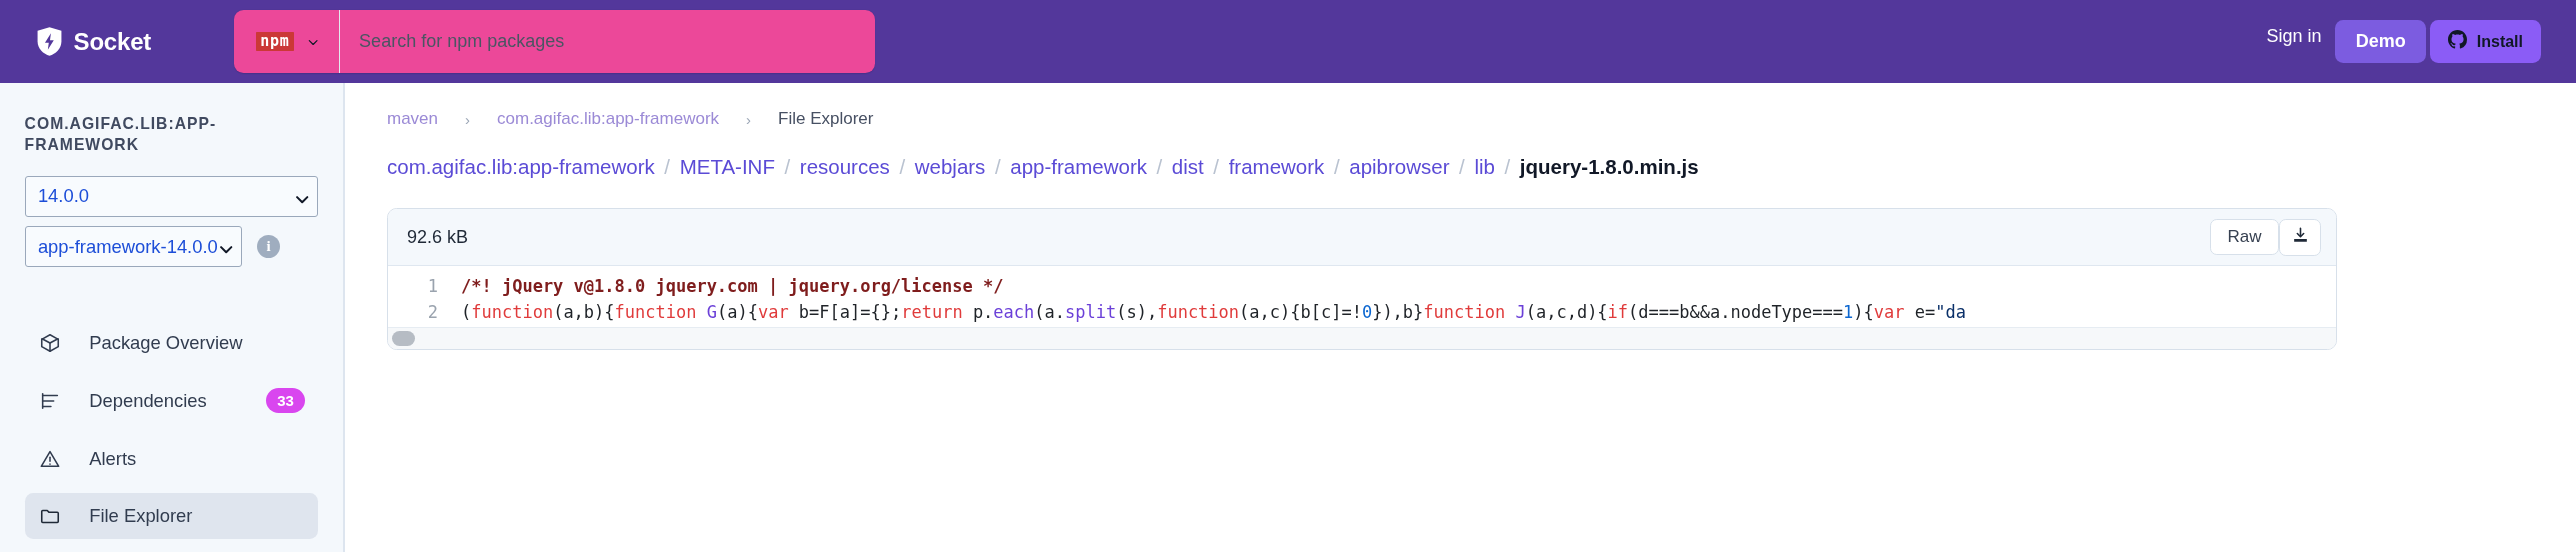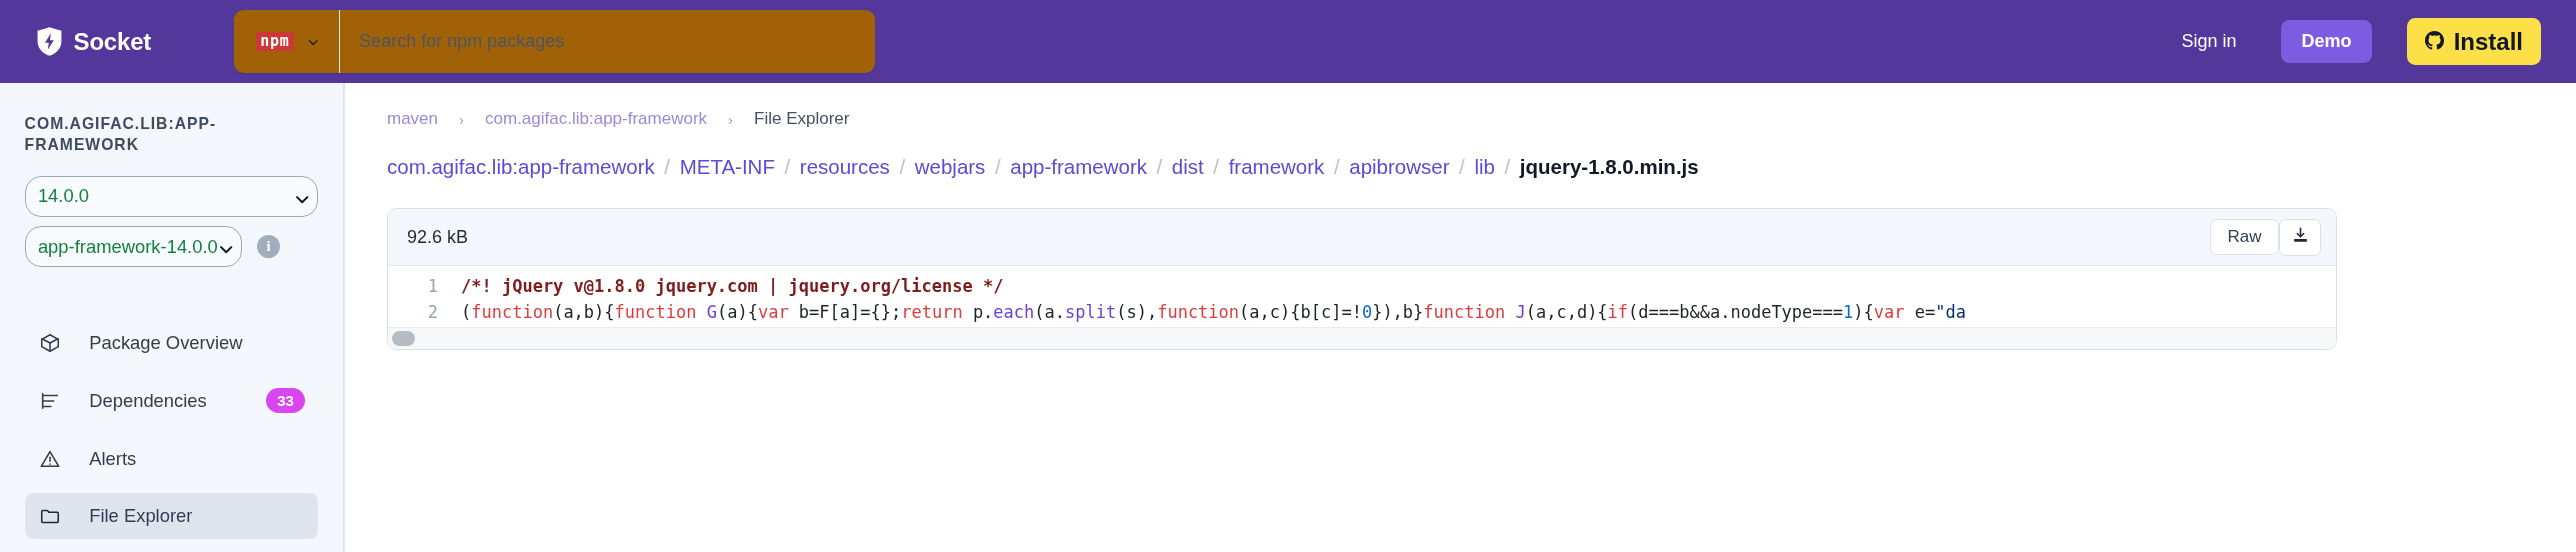--- a/index.html
+++ b/index.html
@@ -29,21 +29,21 @@
   .nav-item{
     color:#ffffff; font-size:18px; padding:6.8px 18px;
     display:flex; align-items:center; gap:8.2px; cursor:pointer; white-space:nowrap;
   }
   .caret{ display:inline-block; width:11px; height:11px; }
   .caret svg{ display:block; }
 
   .search-wrap{
     margin-left:46px;
     width:641px; height:63px;
-    background:#a16207;
+    background:#ec4899;
     border-radius:9.6px;
     display:flex; align-items:center;
     overflow:hidden;
     box-shadow:0 0.7px 1.4px rgba(0,0,0,.12);
   }
   .search-eco{
     width:106px; height:100%;
     display:flex; align-items:center; justify-content:center; gap:12.3px;
     border-right:1.4px solid #e3e8ef;
     cursor:pointer;
@@ -54,51 +54,51 @@
     font-family:"DejaVu Sans Mono", monospace;
     border-radius:0.7px;
   }
   .search-input{
     flex:1; border:none; outline:none; height:100%;
     font-size:18px; color:#111827; padding:0 19px;
     font-family:"Liberation Sans", sans-serif; background:transparent;
   }
   .search-input::placeholder{ color:#4b5563; }
 
-  .topbar-right{ margin-left:auto; display:flex; align-items:center; gap:35px; }
+  .topbar-right{ margin-left:auto; display:flex; gap:4px; }
   .signin{ color:#fff; font-size:18px; cursor:pointer; padding:5.5px 9.6px; }
   .btn-demo{
     background:#7c5ce0; color:#fff; font-size:18px; font-weight:700;
     border:none; border-radius:8.2px; padding:11px 20.5px; cursor:pointer;
     font-family:"Liberation Sans", sans-serif;
   }
   .btn-install{
-    background:#fde047; color:#111827; font-size:24px; font-weight:700;
+    background:#8b5cf6; color:#111827; font-size:16px; font-weight:700;
     border:none; border-radius:8.2px; padding:9.6px 18px; cursor:pointer;
     display:flex; align-items:center; gap:9.6px;
     font-family:"Liberation Sans", sans-serif;
   }
 
   
   .page{ display:flex; height:469px; }
 
   .sidebar{
     width:345px; min-width:345px;
     background:#f4f8fc;
     border-right:2px solid #dde5ef;
     padding:30px 24.6px 0 24.6px;
   }
   .pkg-title{
     font-size:15.7px; font-weight:700; letter-spacing:1px;
     color:#404a60; line-height:1.35; text-transform:uppercase;
     margin-bottom:20.5px;
   }
   .select{
-    height:41px; border:1.4px solid #9aa8bb; border-radius:16px;
-    background:#f8fbfe; color:#15803d; font-size:18.4px;
+    height:41px; border:1.4px solid #9aa8bb; border-radius:3px;
+    background:#f8fbfe; color:#1d4ed8; font-size:18.4px;
     display:flex; align-items:center; padding:0 12.3px;
     cursor:pointer; margin-bottom:9.6px;
   }
   .select.full{ width:100%; justify-content:space-between; }
   .select-row{ display:flex; align-items:center; gap:15px; }
   .select.inline{ display:inline-flex; gap:0; margin-bottom:0; }
   .info-dot{
     width:23px;height:23px;border-radius:50%;background:#9fadbf;color:#fff;
     display:flex;align-items:center;justify-content:center;
     font-size:15px;font-weight:700;font-family:"Liberation Serif", serif;
@@ -114,21 +114,21 @@
   .nav-row.active{ background:#dfe5ee; }
   .nav-row .label{ flex:1; }
   .badge{
     background:#d946ef; color:#fff; font-size:15px; font-weight:600;
     border-radius:682px; padding:3.4px 11px; line-height:1.2;
   }
   .ico{ width:23px; height:23px; display:flex; align-items:center; justify-content:center; }
 
   
   .main{ flex:1; padding:26px 35px 0 42px; min-width:0; }
-  .crumbs{ display:flex; align-items:center; gap:21px; font-size:17px; margin-bottom:26px; }
+  .crumbs{ display:flex; align-items:center; gap:27px; font-size:17px; margin-bottom:26px; }
   .crumbs a{ color:#9b8ad6; text-decoration:none; cursor:pointer; }
   .crumbs .sep{ color:#9aa5b5; font-size:15px; }
   .crumbs .cur{ color:#475063; }
 
   .filepath{ display:flex; align-items:center; gap:9.6px; font-size:20.5px; margin-bottom:29px; flex-wrap:nowrap; }
   .filepath a{ color:#5b4bd6; text-decoration:none; cursor:pointer; white-space:nowrap; }
   .filepath .slash{ color:#b9c2d0; }
   .filepath .file{ color:#111827; font-weight:700; white-space:nowrap; }
 
   .filecard{

